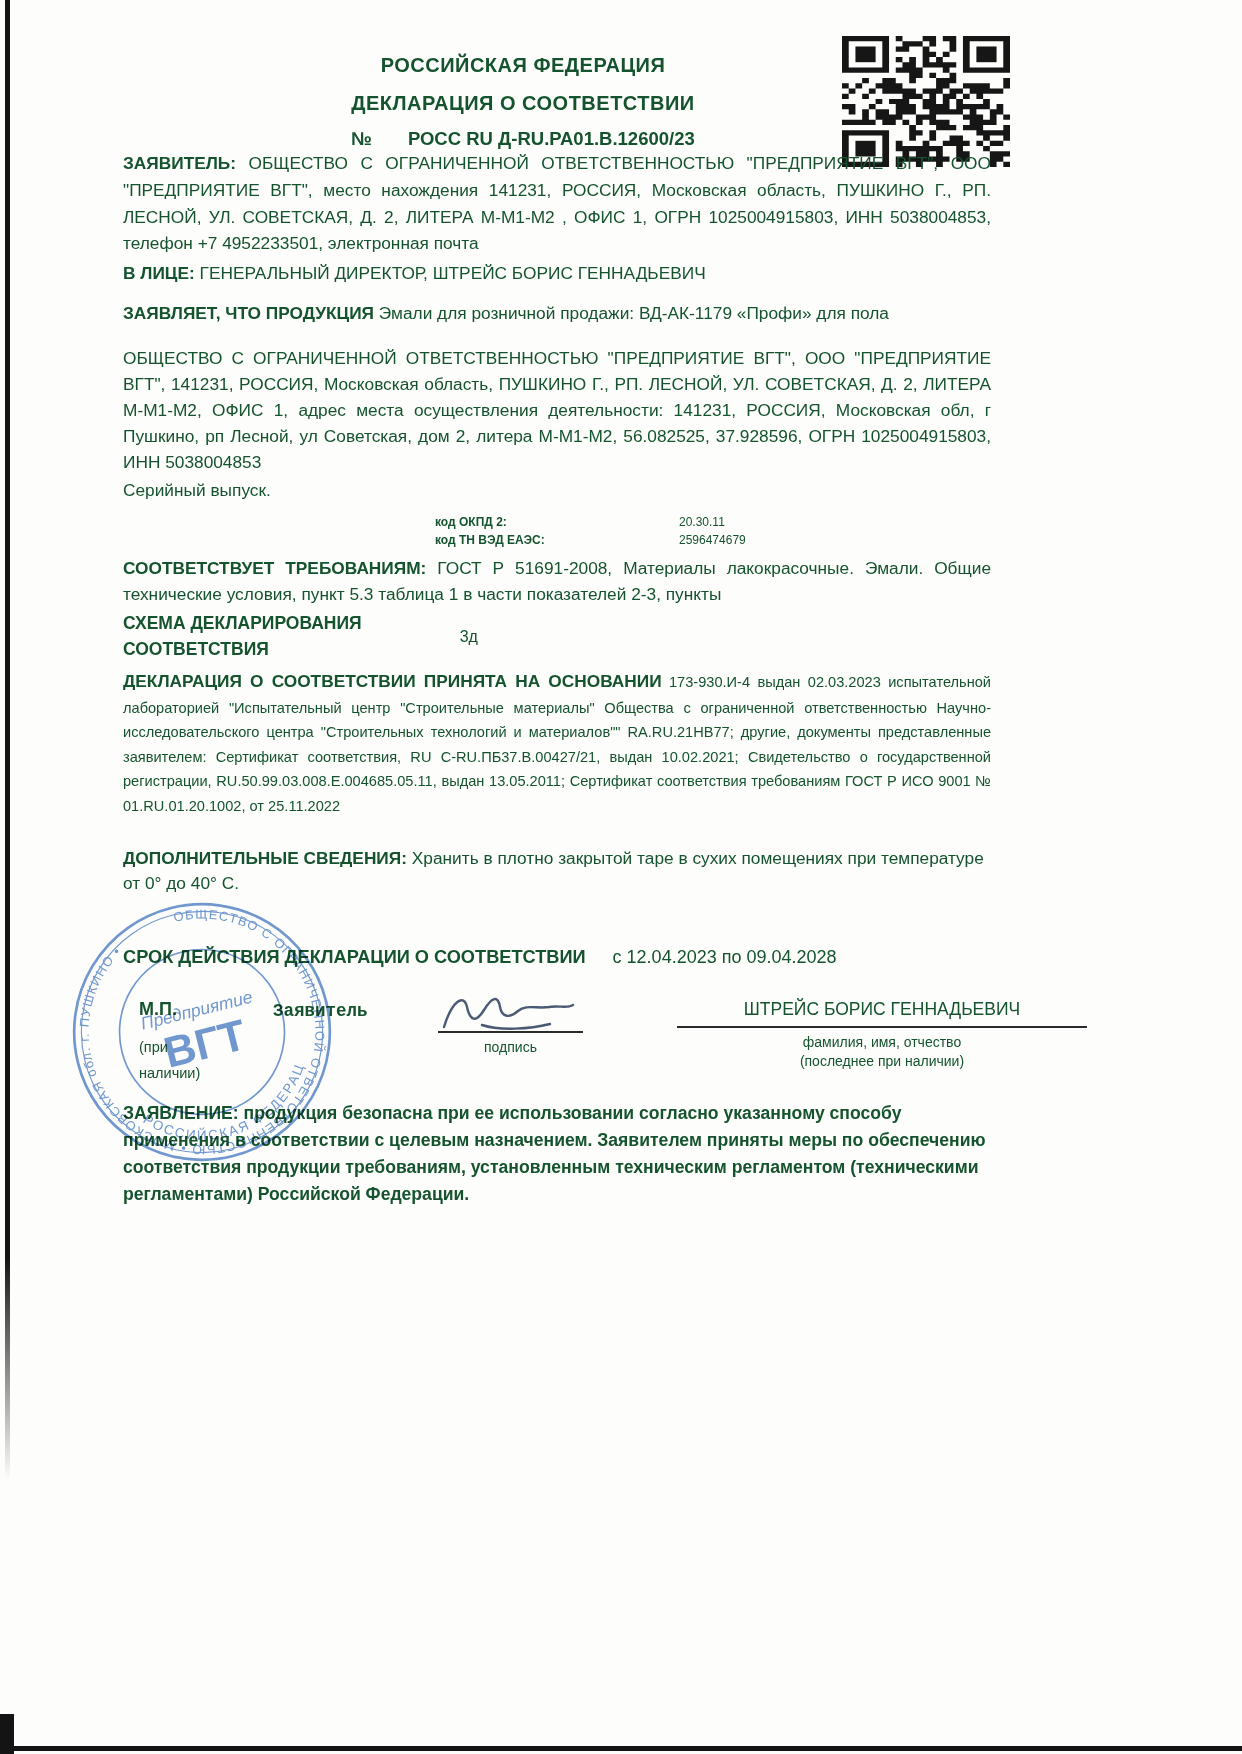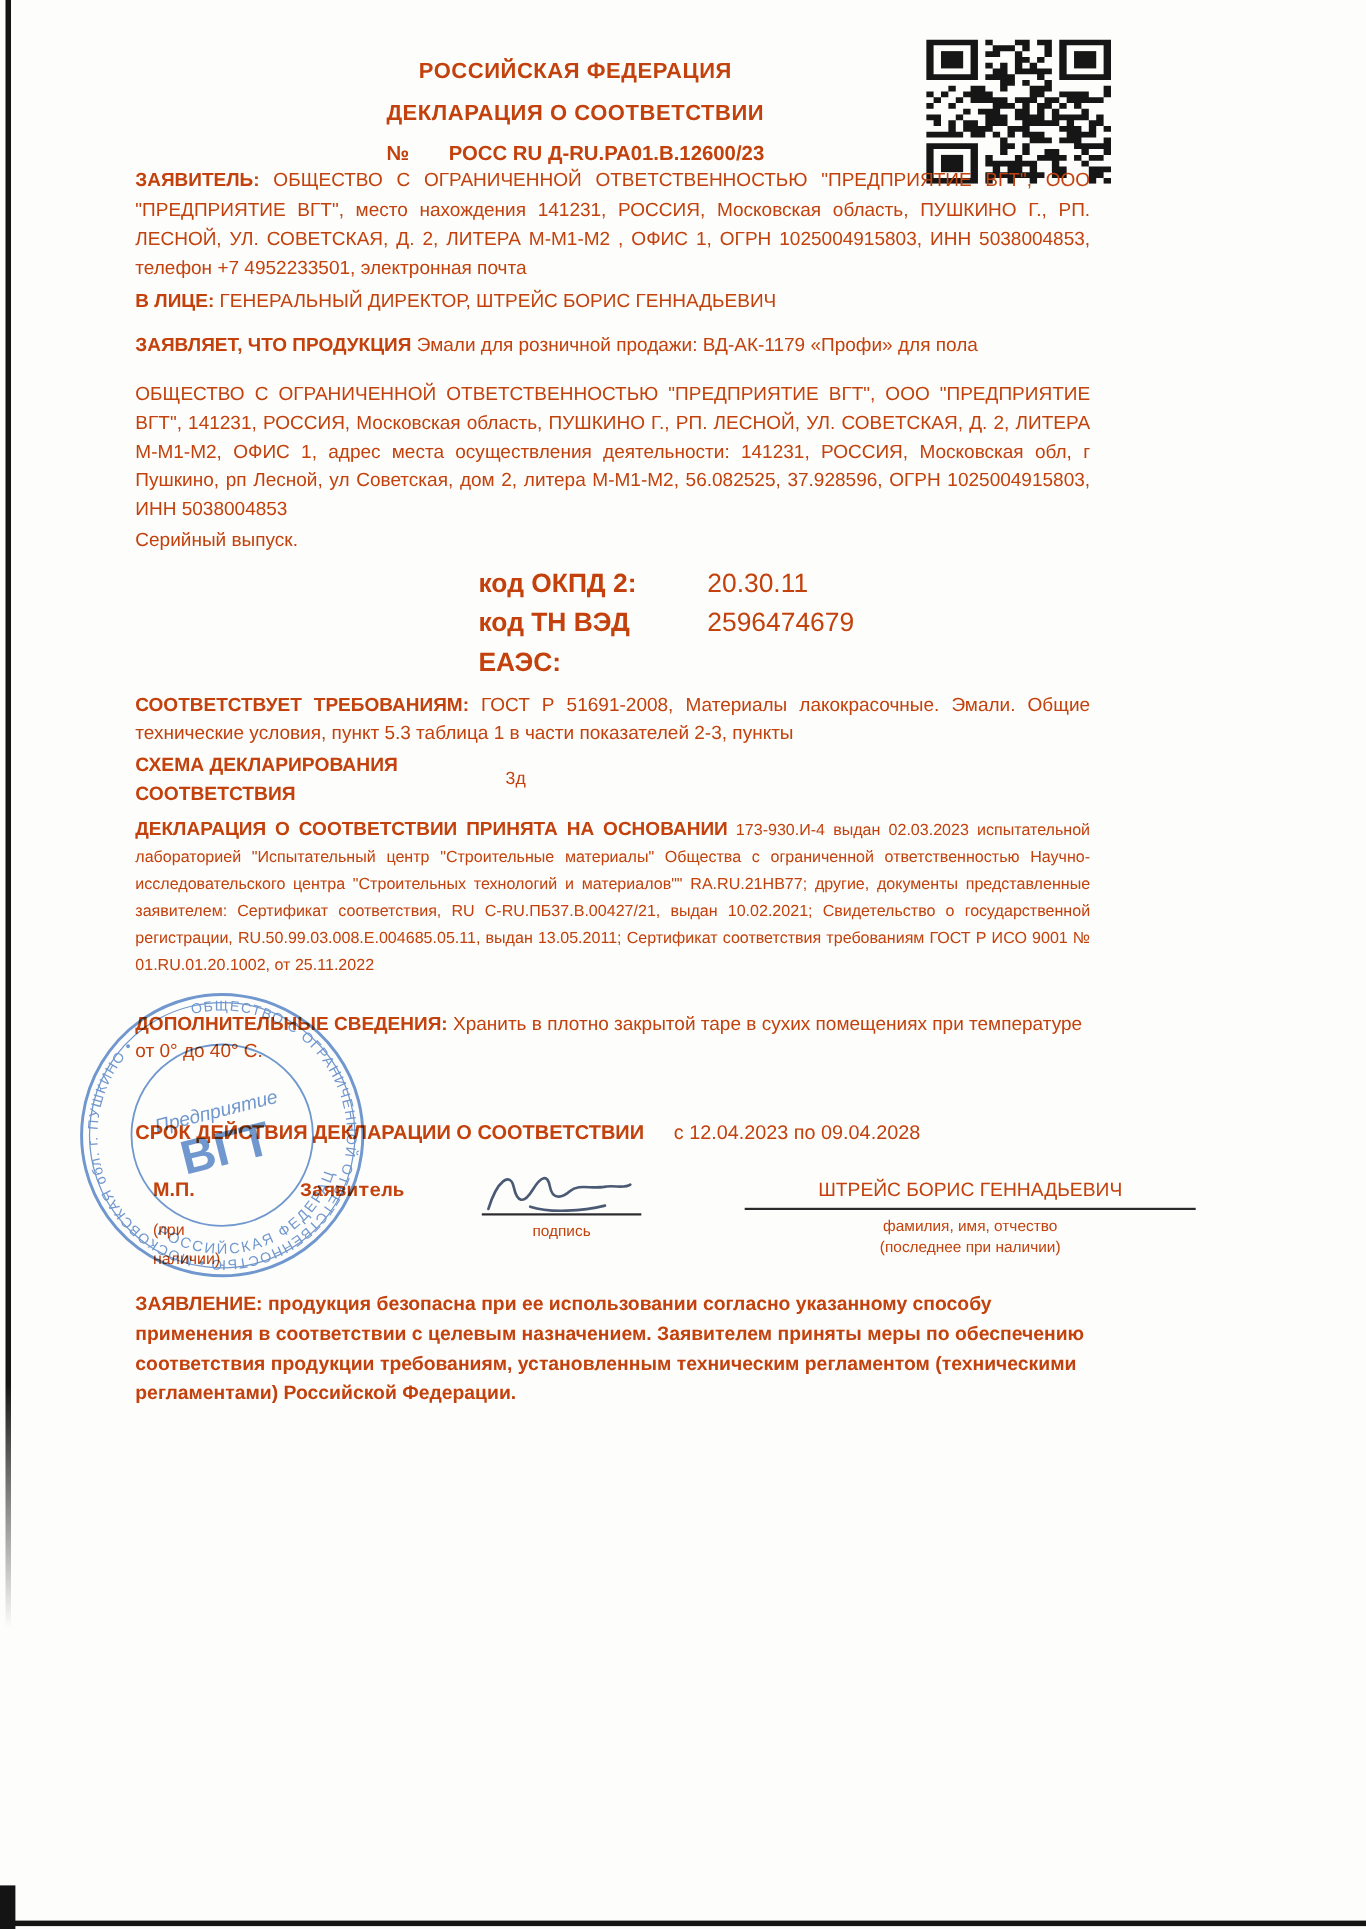--- a/index.html
+++ b/index.html
@@ -2,21 +2,21 @@
 <html><head>
 <meta charset="utf-8">
 <title>ДЕКЛАРАЦИЯ О СООТВЕТСТВИИ</title>
 <style>
   html,body{margin:0;padding:0;background:#e9e9e9;}
   .page{
     position:relative;
     width:1242px;height:1754px;
     background:#fdfdfb;
     font-family:"Liberation Sans","DejaVu Sans",sans-serif;
-    color:#c2410c;
+    color:#14532d;
     overflow:hidden;
     margin:0 auto;
   }
   
   .edge-left{position:absolute;left:5px;top:0;width:5px;height:1480px;
     background:linear-gradient(to bottom,#151515 85%,rgba(21,21,21,0));}
   .edge-bottom{position:absolute;left:0;bottom:3px;width:1242px;height:5px;background:#141414;}
   .edge-corner{position:absolute;left:0;bottom:0;width:14px;height:40px;background:#141414;}
 
   .content{position:absolute;left:123px;top:54px;width:868px;}
@@ -28,21 +28,21 @@
 
   .para{margin:0;font-size:17.3px;line-height:1.55;text-align:justify;}
   .para b{font-weight:700;}
   .applicant{margin-top:0;}
   .person{margin-top:3px;text-align:left;}
   .declares{margin-top:13px;text-align:left;}
   .manufacturer{margin-top:19px;line-height:1.5;}
   .serial{margin-top:2px;font-size:17.3px;}
 
   .codes{margin-top:9px;}
-  .code-row{display:flex;margin-left:312px;font-size:24px;line-height:1.5;}
+  .code-row{display:flex;margin-left:312px;font-size:12px;line-height:1.5;gap:36px;}
   .code-label{font-weight:700;width:208px;flex:0 0 auto;}
   .code-value{font-weight:400;}
 
   .compliance{margin-top:7px;line-height:1.5;}
 
   .scheme{display:flex;align-items:center;margin-top:3px;}
   .scheme-label{font-weight:700;font-size:17.5px;line-height:1.45;}
   .scheme-value{margin-left:98px;font-size:16px;}
 
   .basis{margin-top:5px;font-size:14.6px;line-height:1.68;}

